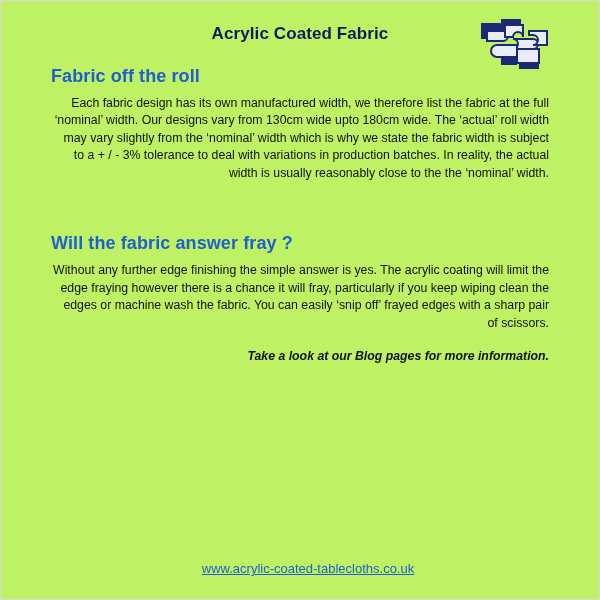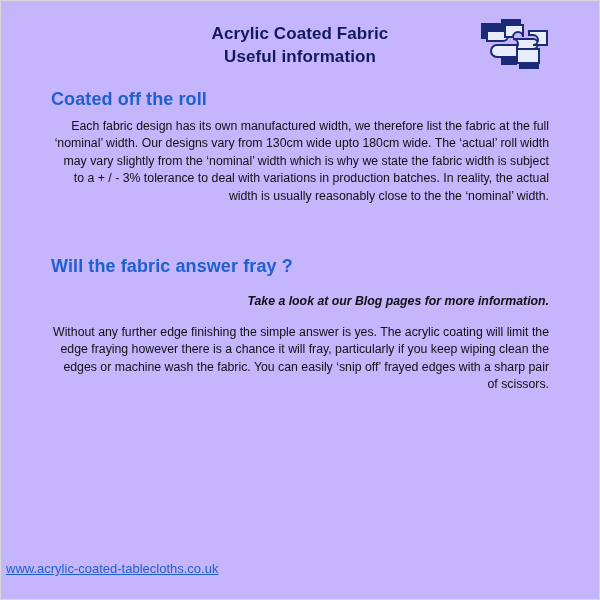--- a/index.html
+++ b/index.html
@@ -13,21 +13,21 @@
     font-family: "Liberation Sans", sans-serif;
     color: #1a1a1a;
     overflow: hidden;
   }
   .page {
     position: relative;
     width: 600px;
     height: 600px;
     box-sizing: border-box;
     border: 1px solid #d8d8d8;
-    background: #c4b5fd;
+    background: #bef264;
   }
   .header {
     position: relative;
     padding-top: 22px;
     text-align: center;
   }
   .doc-title {
     font-size: 17px;
     font-weight: bold;
     color: #121a5c;
@@ -69,40 +69,39 @@
     font-weight: bold;
   }
   p.body-text.italic-bold {
     font-weight: bold;
     font-style: italic;
     margin-top: 16px;
   }
   .spacer-sm { height: 6px; }
   .footer {
     position: absolute;
-    left: 5px;
+    left: 16px;
     right: 0;
     bottom: 22px;
-    text-align: left;
+    text-align: center;
   }
   .footer a {
     color: #1f5fd0;
     font-size: 13px;
     text-decoration: underline;
   }
 </style>
 </head>
 <body>
 
 <div class="page">
 
   <div class="header">
     <div class="doc-title">
       <span>Acrylic Coated Fabric</span>
-      <span class="line2">Useful information</span>
     </div>
 
     <div class="logo">
       <svg viewBox="0 0 102 60" width="102" height="60" aria-hidden="true">
         <g transform="translate(2,2)">
 
           <path d="M24 6 h18 a4 4 0 0 1 0 8 h0 a4 4 0 0 0 0 8 h-18 z" fill="#1b2a77"></path>
           <path d="M44 2 h20 v10 a4 4 0 0 1 -8 0 a4 4 0 0 0 -8 0 v8 h-4 z" fill="#1b2a77"></path>
 
           <path d="M30 14 h16 a5 5 0 0 1 0 10 h-16 z" fill="#e8ecfb" stroke="#1b2a77" stroke-width="2"></path>
@@ -113,28 +112,28 @@
           <path d="M60 32 h22 v14 h-22 z" fill="#e8ecfb" stroke="#1b2a77" stroke-width="2"></path>
           <path d="M44 40 h16 v8 h-16 z" fill="#1b2a77"></path>
           <path d="M62 46 h20 v6 h-20 z" fill="#1b2a77"></path>
         </g>
       </svg>
     </div>
   </div>
 
   <div class="content">
 
-    <h2 class="section-heading">Coated off the roll</h2>
+    <h2 class="section-heading">Fabric off the roll</h2>
     <p class="body-text">Each fabric design has its own manufactured width, we therefore list the fabric at the full ‘nominal’ width.  Our designs vary from 130cm wide upto 180cm wide. The ‘actual’ roll width may vary slightly from the ‘nominal’ width which is why we state the fabric width is subject to a + / - 3% tolerance to deal with variations in production batches. In reality, the actual width is usually reasonably close to the the ‘nominal’ width.</p>
     <div class="spacer-sm"></div>
     <div class="spacer-sm"></div>
 
     <h2 class="section-heading second">Will the fabric answer fray ?</h2>
+    <p class="body-text">Without any further edge finishing the simple answer is yes. The acrylic coating will limit the edge fraying however there is a chance it will fray, particularly if you keep wiping clean the edges or machine wash the fabric. You can easily ‘snip off’ frayed edges with a sharp pair of scissors.</p>
     <p class="body-text italic-bold">Take a look at our Blog pages for more information.</p>
-    <p class="body-text">Without any further edge finishing the simple answer is yes. The acrylic coating will limit the edge fraying however there is a chance it will fray, particularly if you keep wiping clean the edges or machine wash the fabric. You can easily ‘snip off’ frayed edges with a sharp pair of scissors.</p>
 
   </div>
 
   <div class="footer">
     <a href="#">www.acrylic-coated-tablecloths.co.uk</a>
   </div>
 
 </div>
 
 </body></html>

